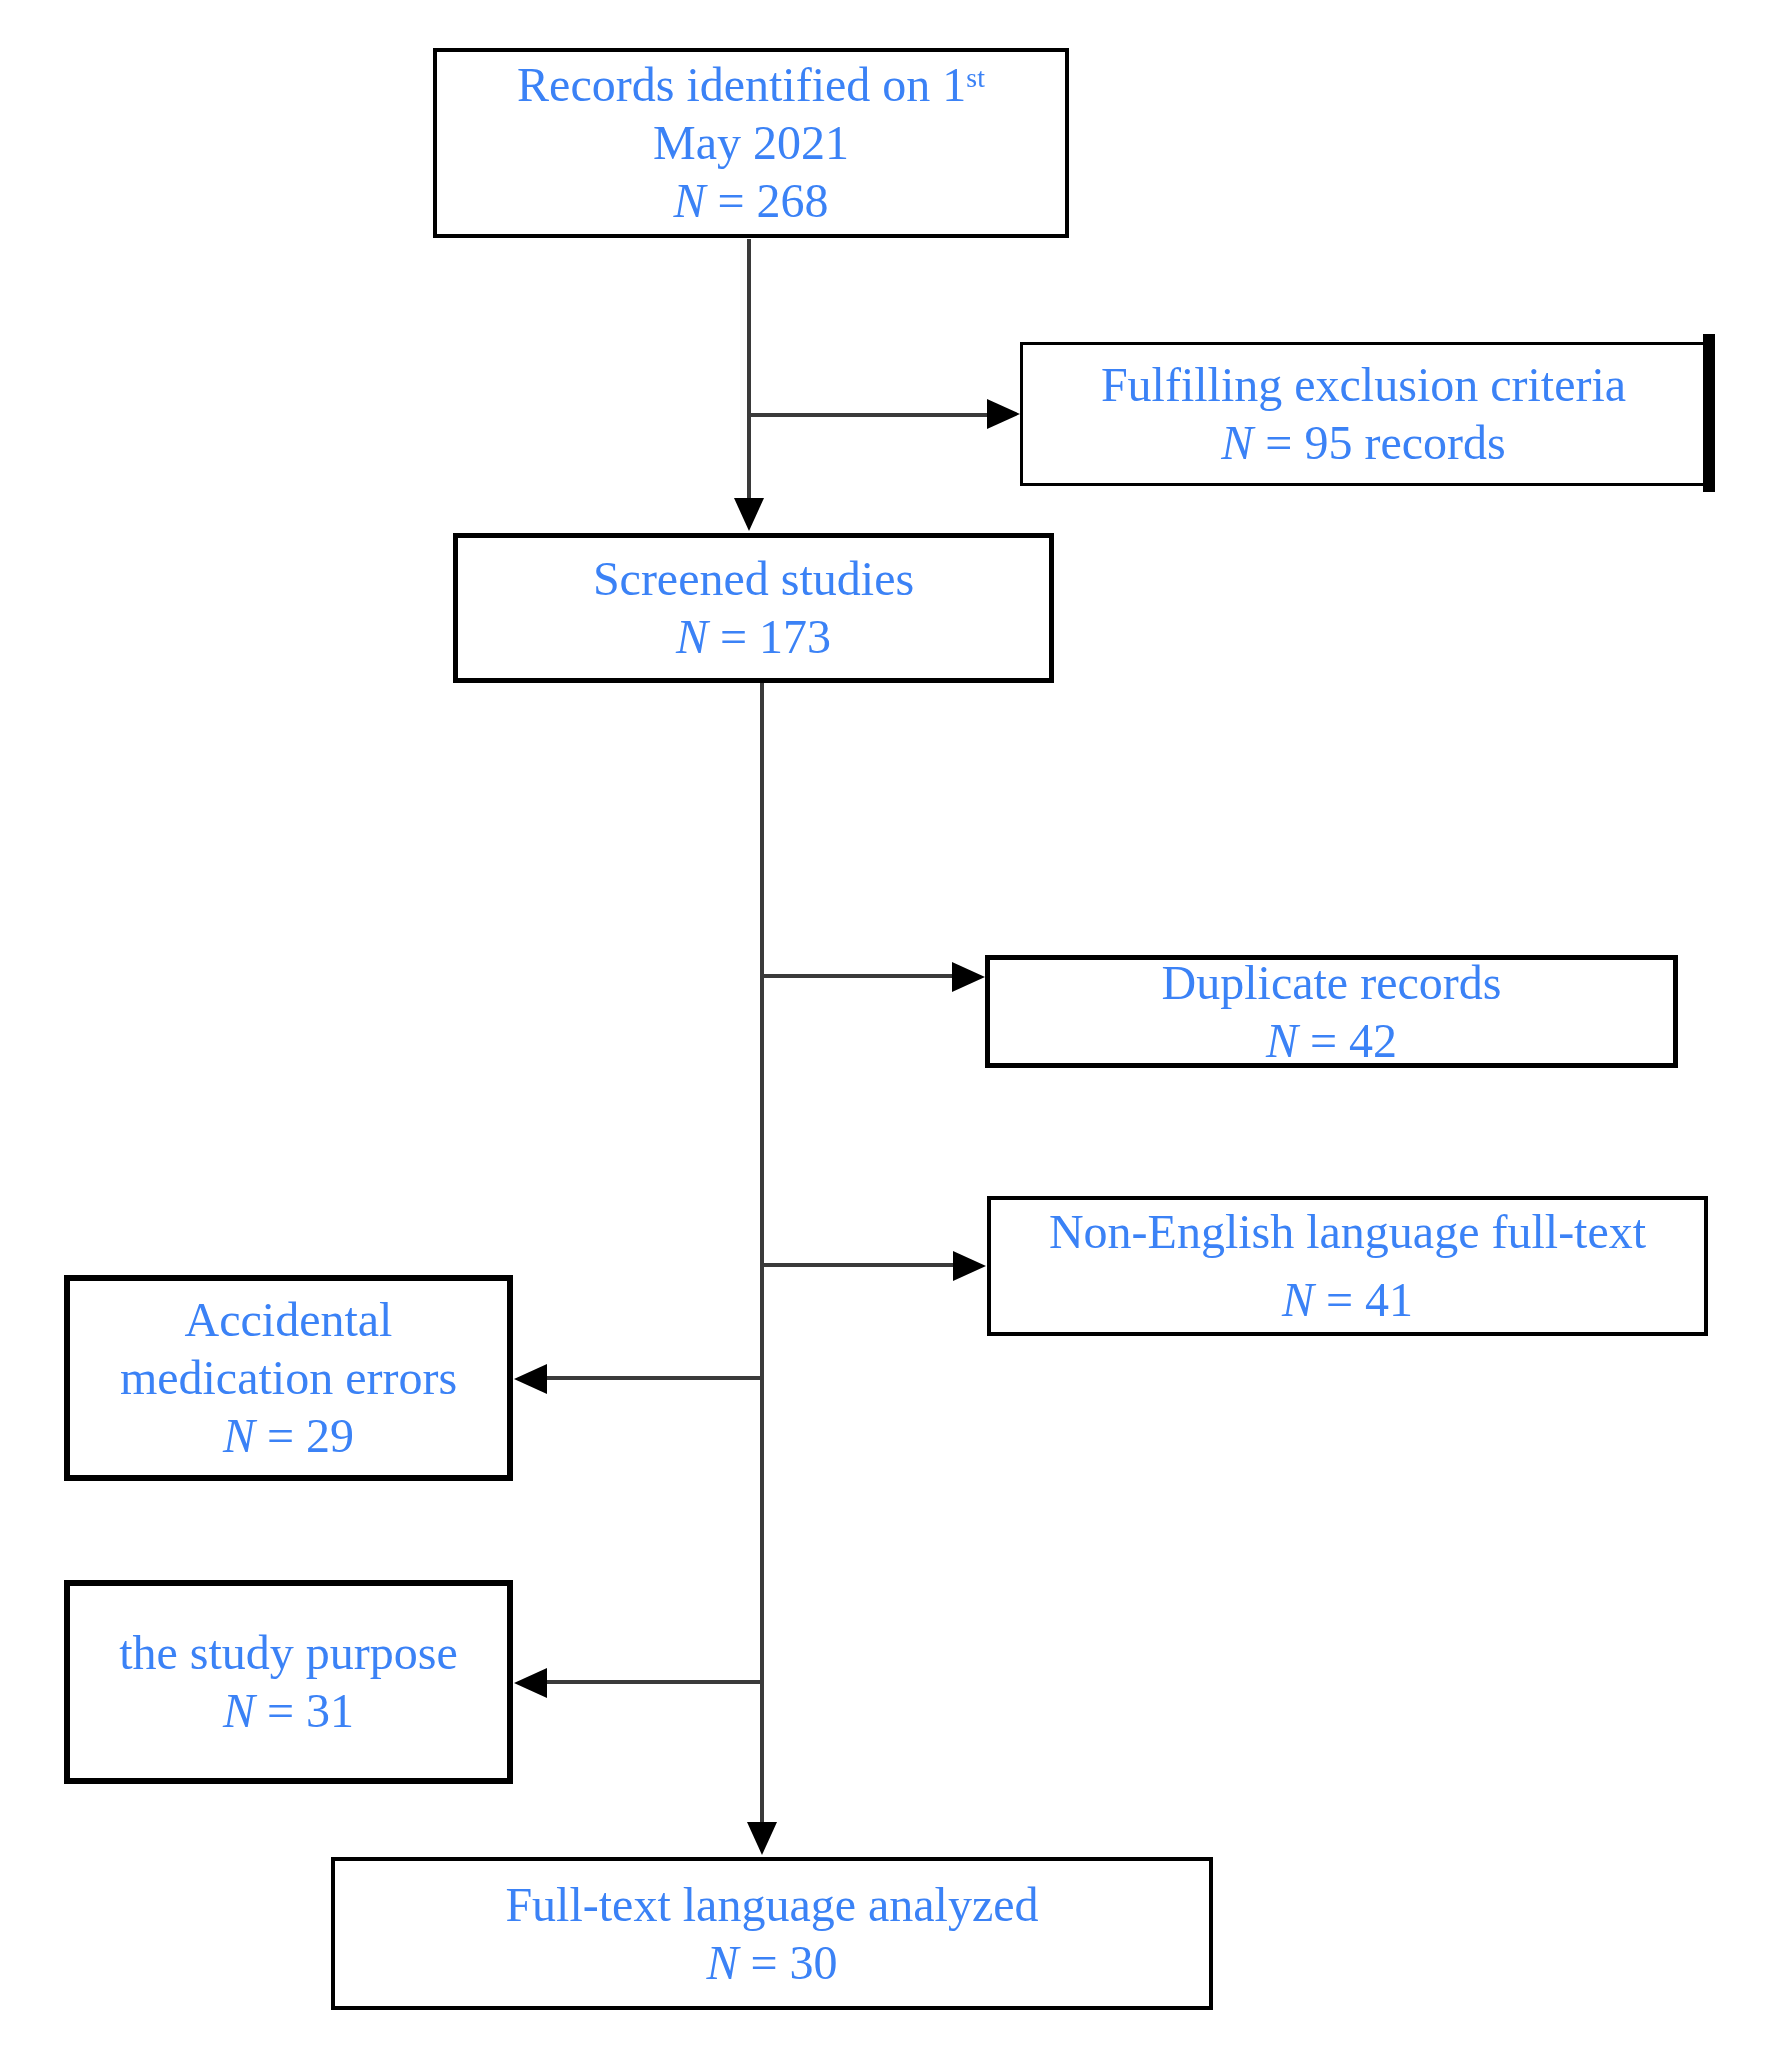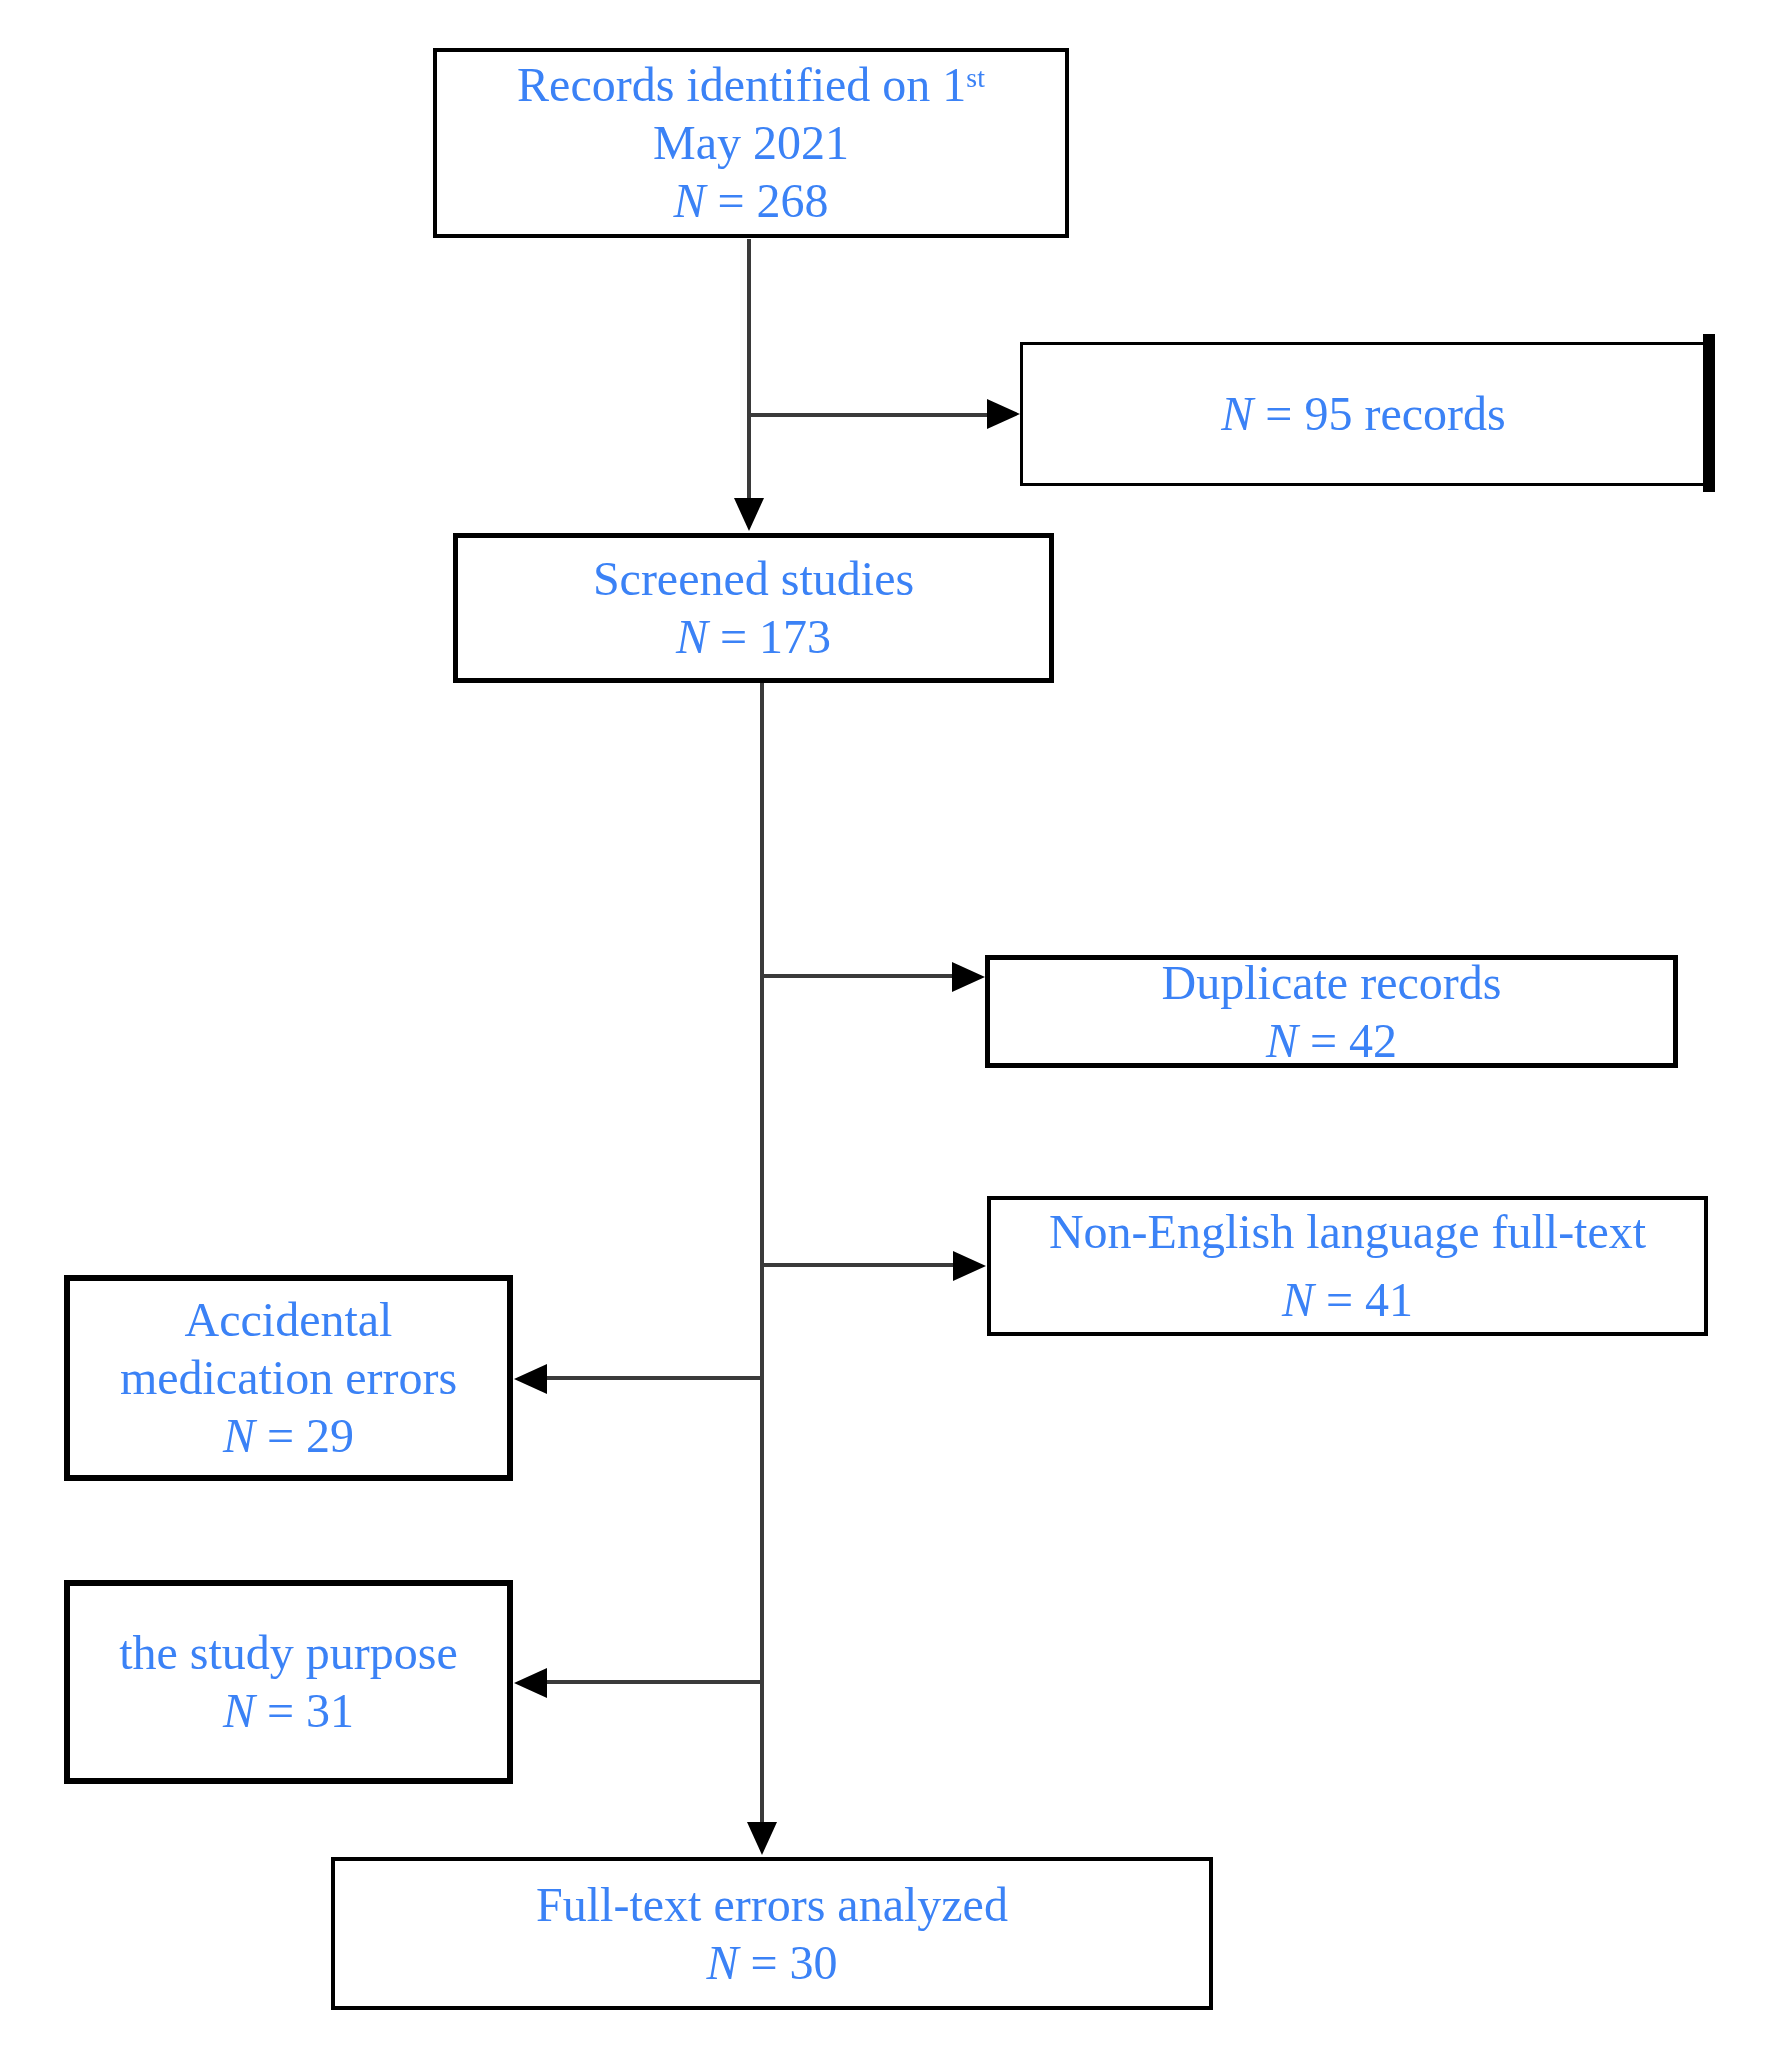--- a/index.html
+++ b/index.html
@@ -75,20 +75,21 @@
 
 <div id="canvas">
 
   <div class="node" id="box-records">
     <div class="bline"><span>Records identified on 1</span><sup>st</sup></div>
     <div class="bline">May 2021</div>
     <div class="bline"><i>N</i><span> = 268</span></div>
   </div>
 
   <div class="node" id="box-fulfilling">
+    <div class="bline">Fulfilling exclusion criteria</div>
     <div class="bline"><i>N</i><span> = 95 records</span></div>
   </div>
   <div id="shadow-fulfilling"></div>
 
   <div class="node" id="box-screened">
     <div class="bline">Screened studies</div>
     <div class="bline"><i>N</i><span> = 173</span></div>
   </div>
 
   <div class="node" id="box-duplicate">
@@ -106,21 +107,21 @@
     <div class="bline">medication errors</div>
     <div class="bline"><i>N</i><span> = 29</span></div>
   </div>
 
   <div class="node" id="box-notinline">
     <div class="bline">the study purpose</div>
     <div class="bline"><i>N</i><span> = 31</span></div>
   </div>
 
   <div class="node" id="box-fulltext">
-    <div class="bline">Full-text errors analyzed</div>
+    <div class="bline">Full-text language analyzed</div>
     <div class="bline"><i>N</i><span> = 30</span></div>
   </div>
 
   <div class="vline" id="line-v1"></div>
   <div class="arrow-down" id="arrow-screened"></div>
 
   <div class="hline" id="line-br-fulfilling"></div>
   <div class="arrow-right" id="arrow-fulfilling"></div>
 
   <div class="vline" id="line-v2"></div>

